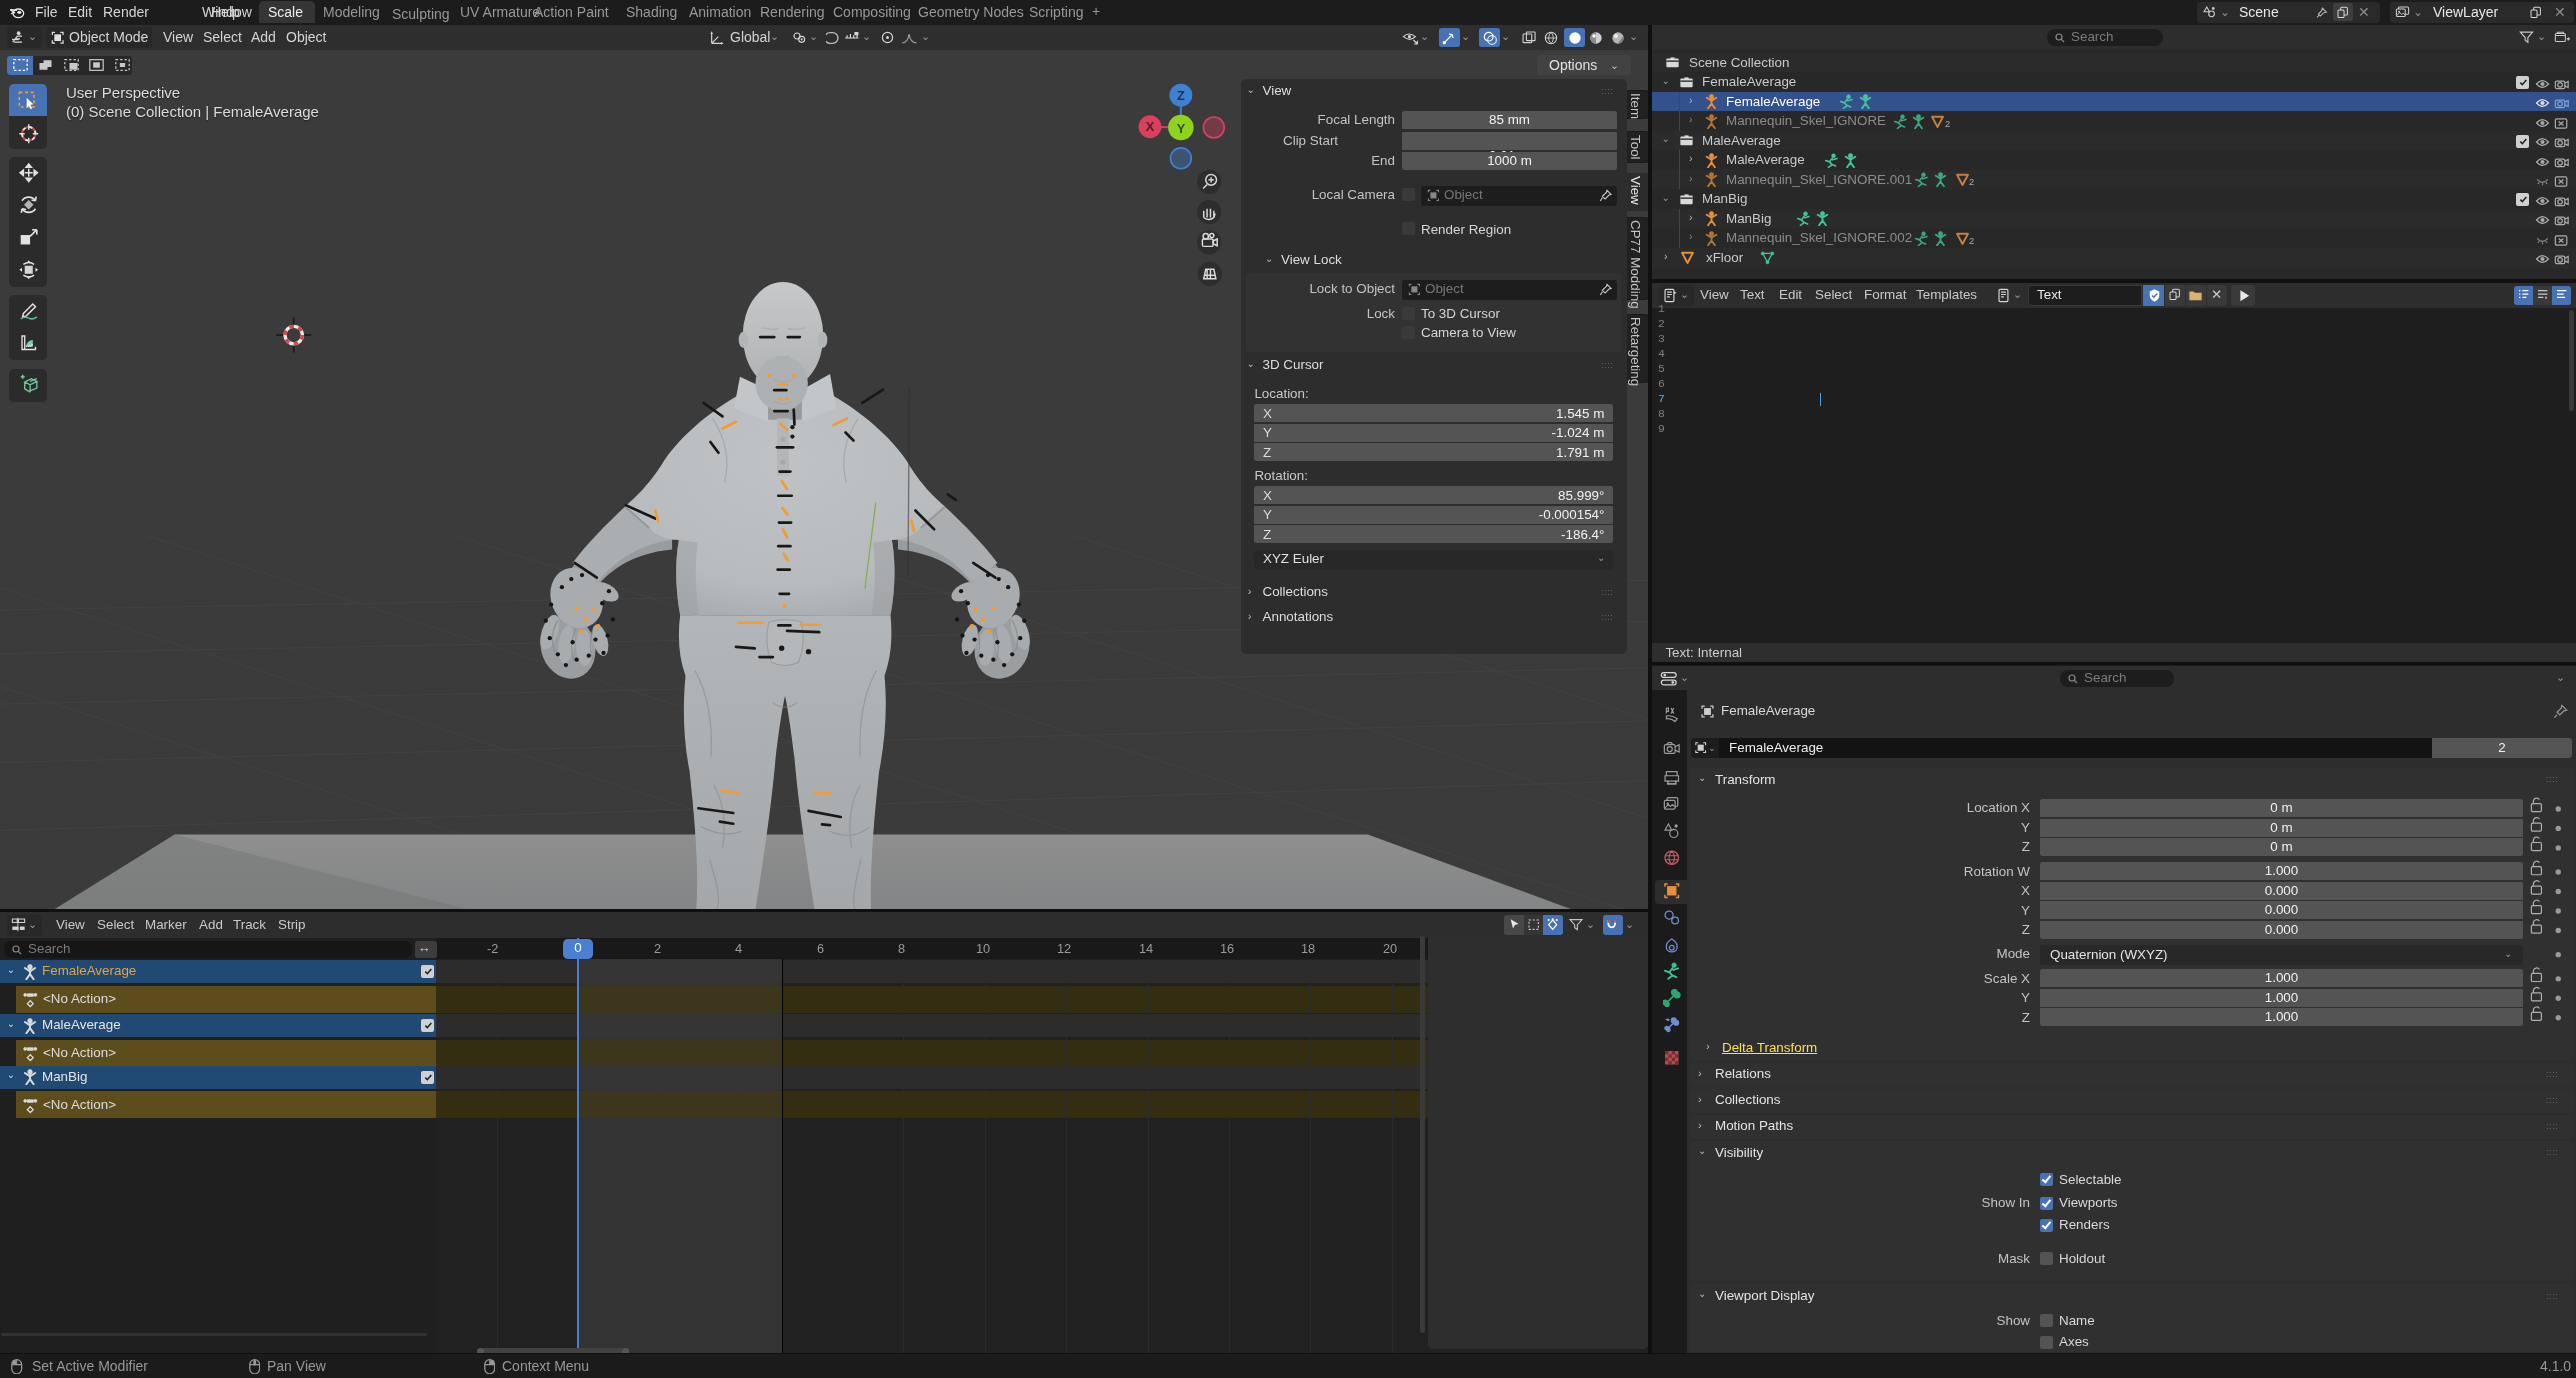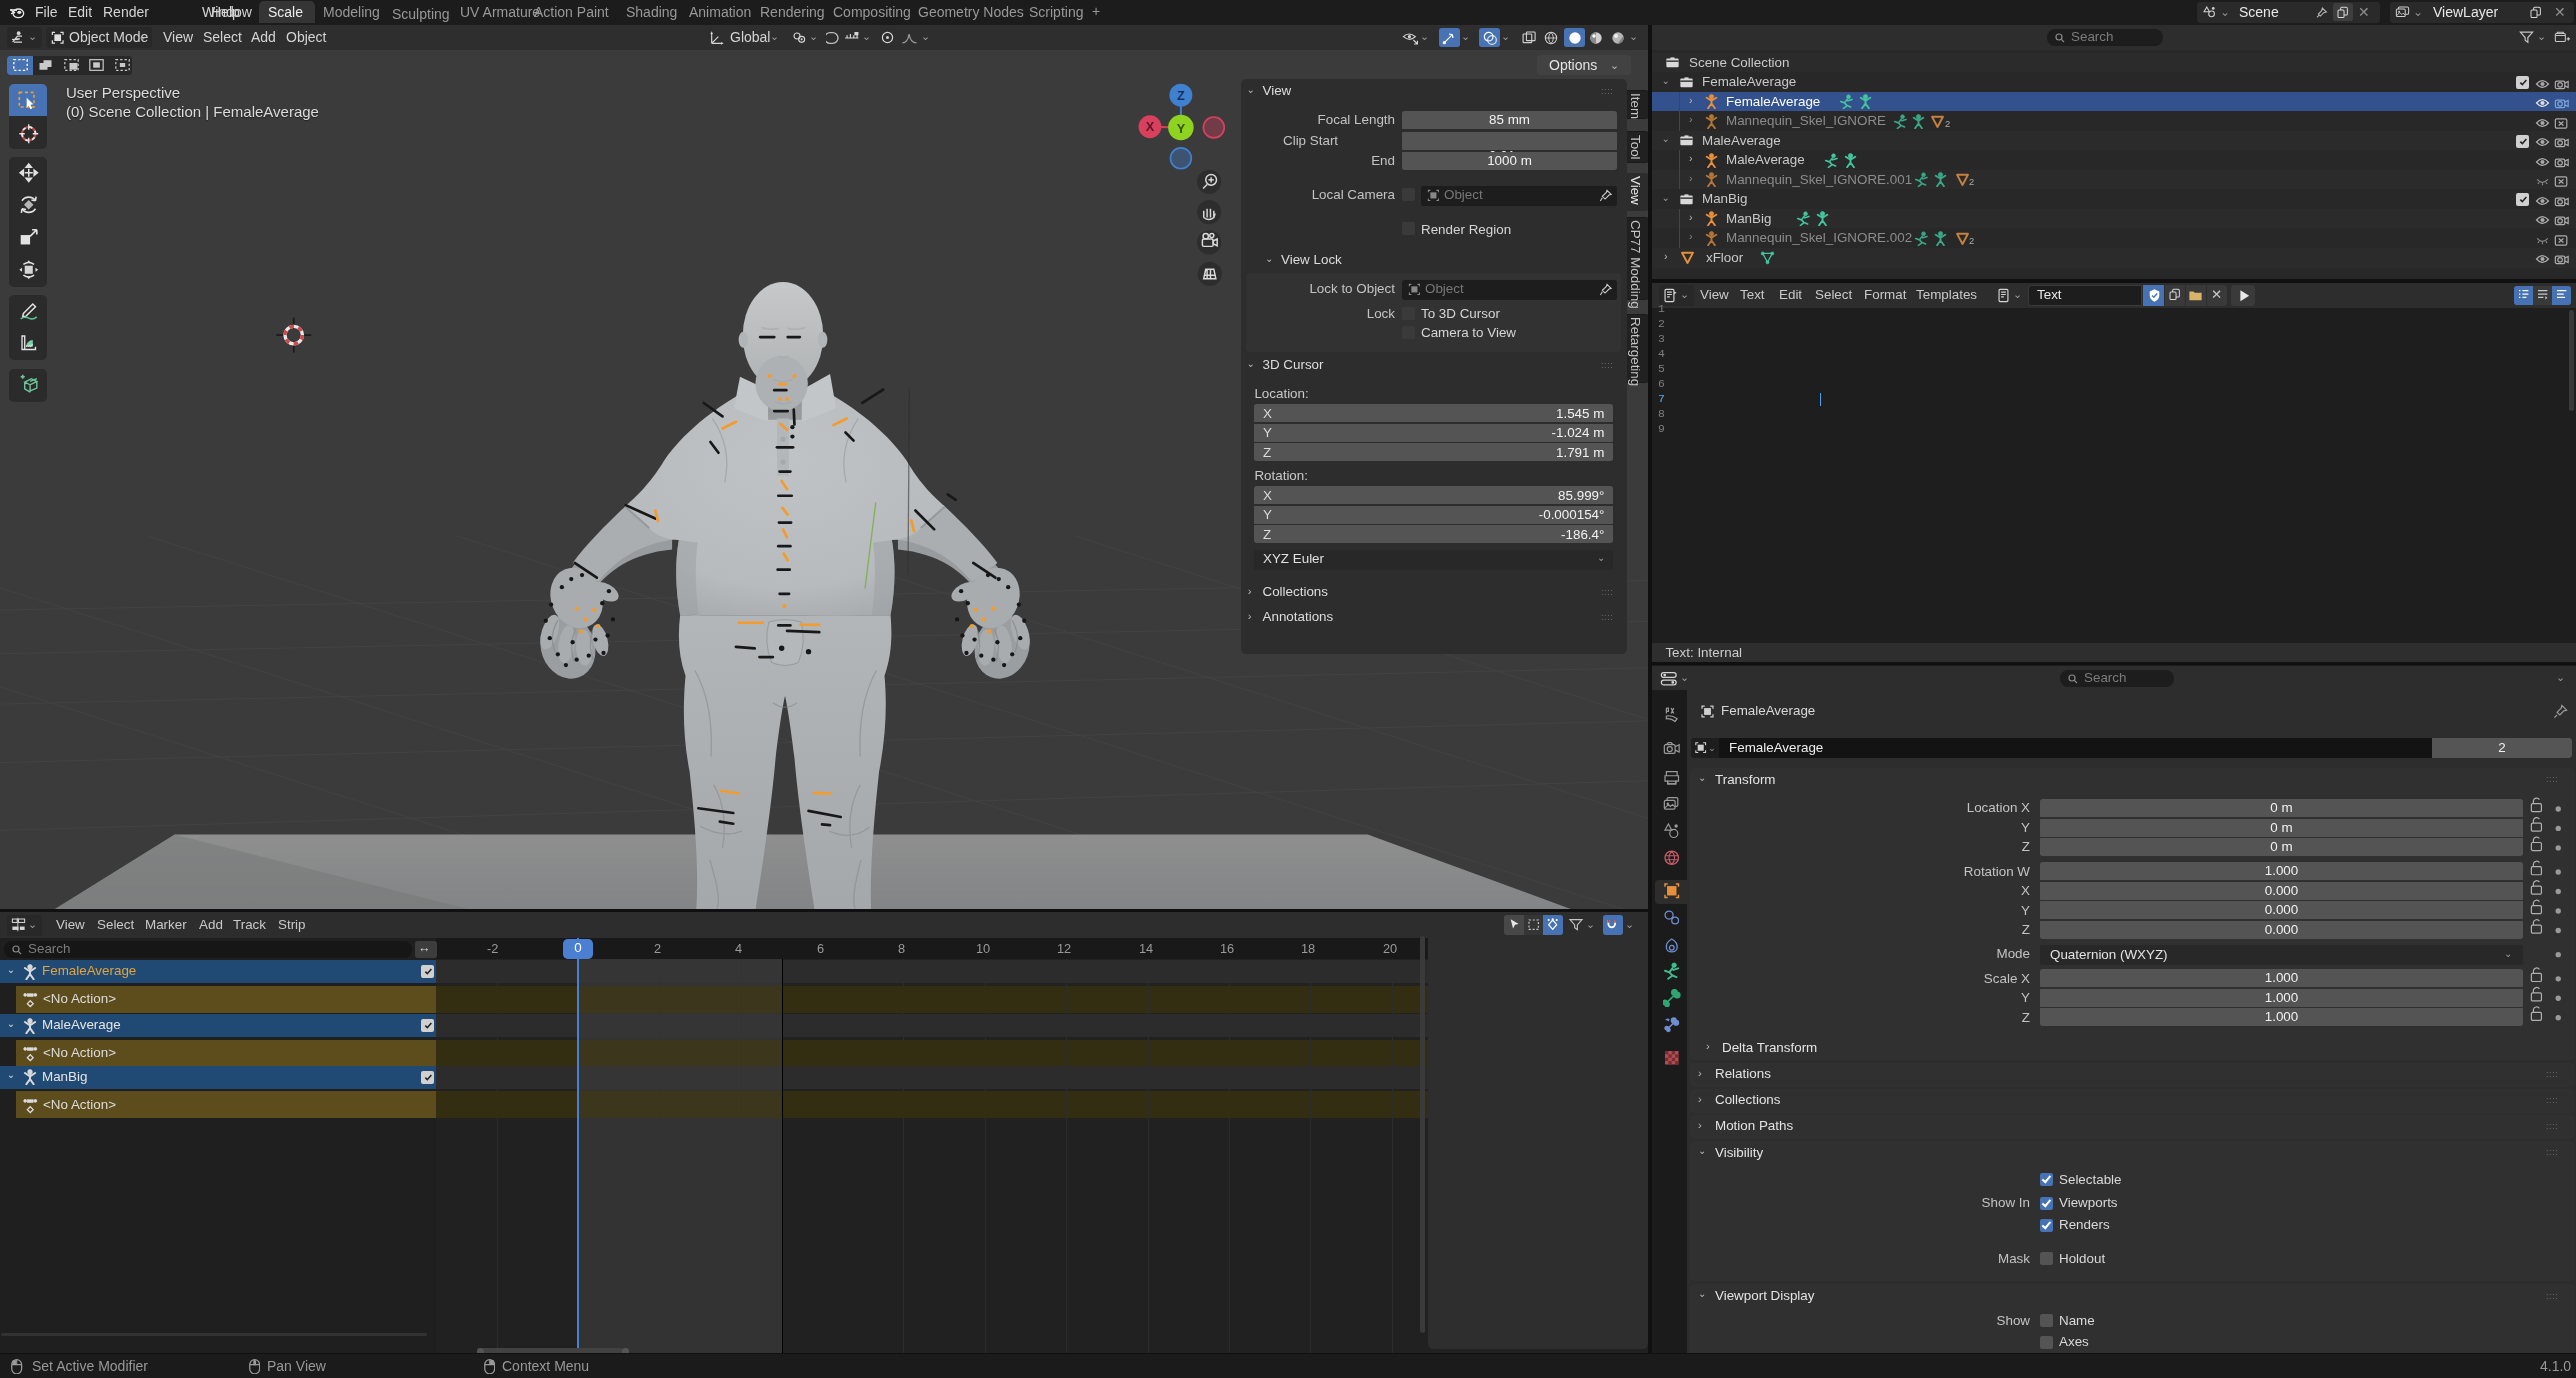--- a/index.html
+++ b/index.html
@@ -1172,21 +1172,21 @@
       <circle cx="48" cy="310" r="4"></circle>
         <circle cx="48" cy="339" r="4"></circle>
       <circle cx="48" cy="616" r="4"></circle>
         <circle cx="48" cy="649" r="4"></circle>
         <circle cx="48" cy="699" r="4"></circle>
       <circle cx="48" cy="790" r="4"></circle>
         <circle cx="48" cy="822" r="4"></circle>
     </g>
   </svg>
   <div class="abs" style="left:54px;top:374px;color:#b8b8b8;font-size:11.4px;">›</div>
-  <div class="abs" style="left:70px;top:374px;color:#e5e5e5;">Delta Transform</div>
+  <div class="abs" style="left:70px;top:374px;color:#fde047;text-decoration:underline;">Delta Transform</div>
 
   <div class="abs" style="left:38px;top:397px;width:885px;height:24px;background:#303030;border-radius:4.7px;"></div>
   <div class="abs" style="left:46px;top:401px;color:#b8b8b8;font-size:11.4px;">›</div>
   <div class="abs" style="left:63px;top:400px;color:#e3e3e3;">Relations</div>
   <div class="abs" style="left:894px;top:403px;color:#6e6e6e;font-size:8.7px;letter-spacing:0.7px;">::::</div>
   <div class="abs" style="left:38px;top:423px;width:885px;height:24px;background:#303030;border-radius:4.7px;"></div>
   <div class="abs" style="left:46px;top:427px;color:#b8b8b8;font-size:11.4px;">›</div>
   <div class="abs" style="left:63px;top:426px;color:#e3e3e3;">Collections</div>
   <div class="abs" style="left:894px;top:429px;color:#6e6e6e;font-size:8.7px;letter-spacing:0.7px;">::::</div>
   <div class="abs" style="left:38px;top:449px;width:885px;height:24px;background:#303030;border-radius:4.7px;"></div>

